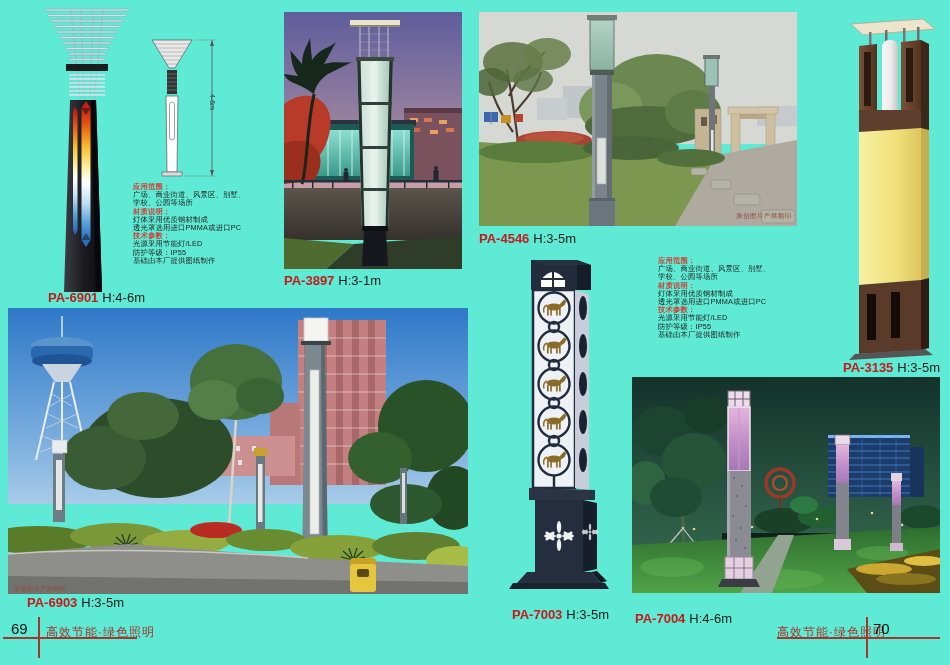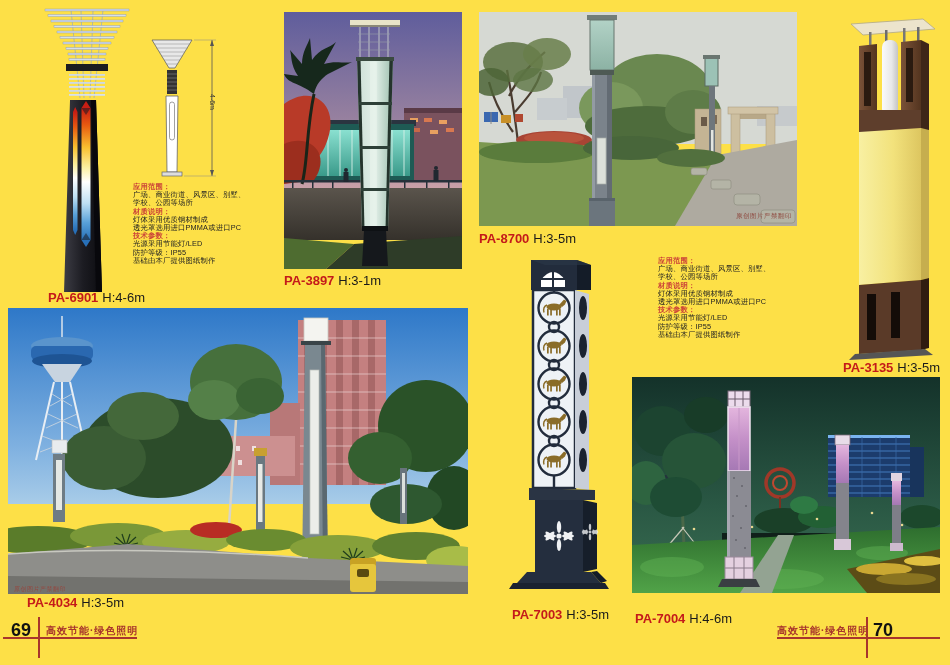--- a/index.html
+++ b/index.html
@@ -1,31 +1,31 @@
 <!DOCTYPE html>
 <html><head>
 <meta charset="utf-8">
 <style>
   html,body{margin:0;padding:0;background:#ffffff;}
-  #page{position:relative;width:950px;height:665px;background:#fde047;overflow:hidden;
+  #page{position:relative;width:950px;height:665px;background:#5eead4;overflow:hidden;
         font-family:"Liberation Sans","DejaVu Sans",sans-serif;}
   .abs{position:absolute;}
   
   .plabel{position:absolute;white-space:nowrap;font-size:13px;line-height:14px;}
   .plabel .code{color:#c41a1a;font-weight:bold;}
   .plabel .ht{color:#1a1a1a;font-weight:normal;margin-left:4px;}
   
   .spec{position:absolute;width:140px;font-size:7.3px;line-height:8.2px;letter-spacing:.2px;}
   .spec .sh{color:#cc4438;font-weight:bold;}
   .spec .sb{color:#222222;}
   
   .wm{position:absolute;font-size:6px;color:#8a3a30;opacity:.85;letter-spacing:.5px;white-space:nowrap;}
   
-  .f-num{position:absolute;font-size:18px;font-weight:bold;color:#111;}
-  .f-slogan{position:absolute;font-size:10px;font-weight:bold;color:#a8352c;letter-spacing:1px;}
+  .f-num{position:absolute;font-size:15px;font-weight:normal;color:#111;}
+  .f-slogan{position:absolute;font-size:12px;font-weight:normal;color:#a8352c;letter-spacing:1px;}
   .f-vline{position:absolute;width:1.5px;height:41px;background:#a8352c;}
   .f-hline{position:absolute;height:1.5px;background:#a8352c;}
   .dimtext{position:absolute;font-size:7px;color:#333;transform:rotate(90deg);transform-origin:left top;white-space:nowrap;}
   svg{display:block;}
 </style>
 </head>
 <body>
 
 <div id="page">
 
@@ -301,21 +301,21 @@
       <rect x="113" y="63" width="20" height="123" fill="#7b838b"></rect>
       <rect x="128" y="63" width="5" height="123" fill="#636b73"></rect>
       <rect x="113" y="63" width="3" height="123" fill="#939ba3"></rect>
       <rect x="118" y="126" width="9" height="46" fill="#dce0da" stroke="#aab0aa" stroke-width="0.7"></rect>
       <rect x="110" y="186" width="26" height="28" fill="#6b757d"></rect>
       <rect x="110" y="186" width="26" height="3" fill="#59636b"></rect>
     </g>
   </svg>
   <span class="wm" style="left:692px;top:212px;width:100px;text-align:right;font-size:6.5px;">原创图片严禁翻印</span>
   <div class="plabel" style="left:479px;top:232px;">
-    <span class="code">PA-8700</span><span class="ht">H:3-5m</span>
+    <span class="code">PA-4546</span><span class="ht">H:3-5m</span>
   </div>
 
   <div class="spec" style="left:658px;top:257px;">
     <div class="sh">应用范围：</div>
     <div class="sb">广场、商业街道、风景区、别墅、</div>
     <div class="sb">学校、公园等场所</div>
     <div class="sh">材质说明：</div>
     <div class="sb">灯体采用优质钢材制成</div>
     <div class="sb">透光罩选用进口PMMA或进口PC</div>
     <div class="sh">技术参数：</div>
@@ -489,21 +489,21 @@
       <polygon points="0,268 460,274 460,286 0,286" fill="#72726e"></polygon>
     </g>
     <g>
       <rect x="342" y="250" width="26" height="9" rx="3" fill="#c8a224"></rect>
       <rect x="342" y="256" width="26" height="28" rx="3" fill="#e6c63c"></rect>
       <rect x="349" y="261" width="12" height="8" rx="2" fill="#5a4a10"></rect>
     </g>
   </svg>
   <span class="wm" style="left:14px;top:585px;color:#9a4038;">原创图片严禁翻印</span>
   <div class="plabel" style="left:27px;top:596px;">
-    <span class="code">PA-4034</span><span class="ht">H:3-5m</span>
+    <span class="code">PA-6903</span><span class="ht">H:3-5m</span>
   </div>
 
   <svg class="abs" style="left:503px;top:250px;" width="125" height="346" viewBox="0 0 125 346">
     <defs>
       <g id="horse73" fill="#8a6c28">
         <ellipse cx="0" cy="-1" rx="7.5" ry="3.4"></ellipse>
         <path d="M5,-3 L10,-8.5 L12.5,-7 L11,-3.5 L8,-1 Z"></path>
         <rect x="-7" y="1" width="1.7" height="6.5"></rect>
         <rect x="-3.8" y="1" width="1.7" height="6.5"></rect>
         <rect x="2" y="1" width="1.7" height="6.5"></rect>

